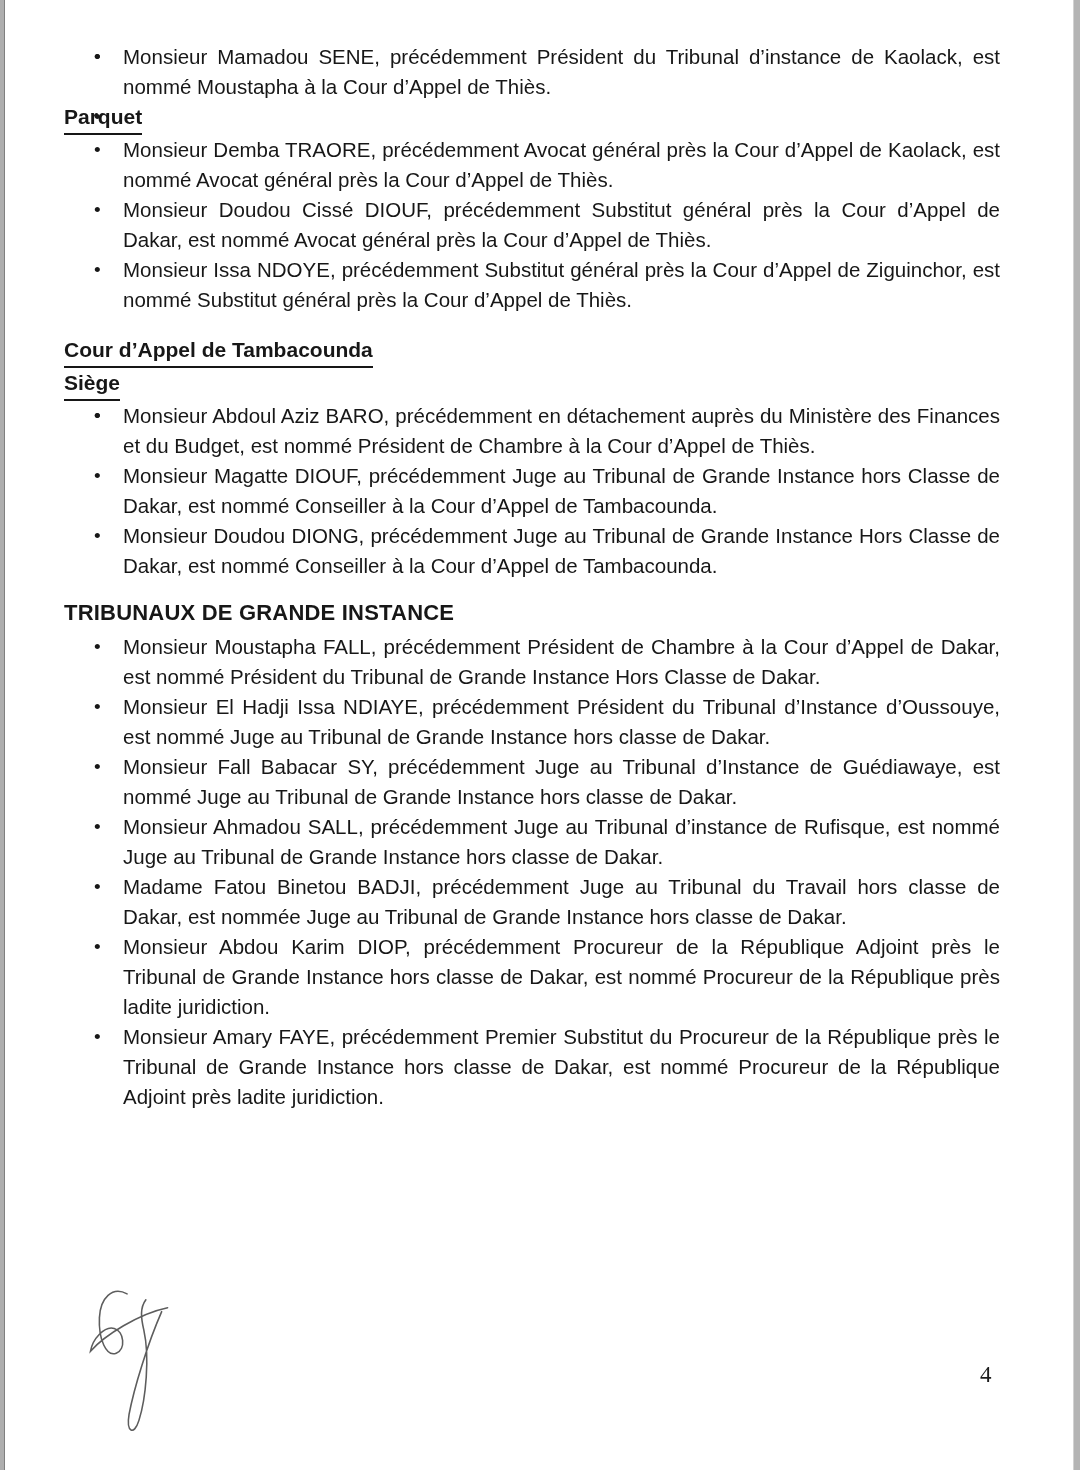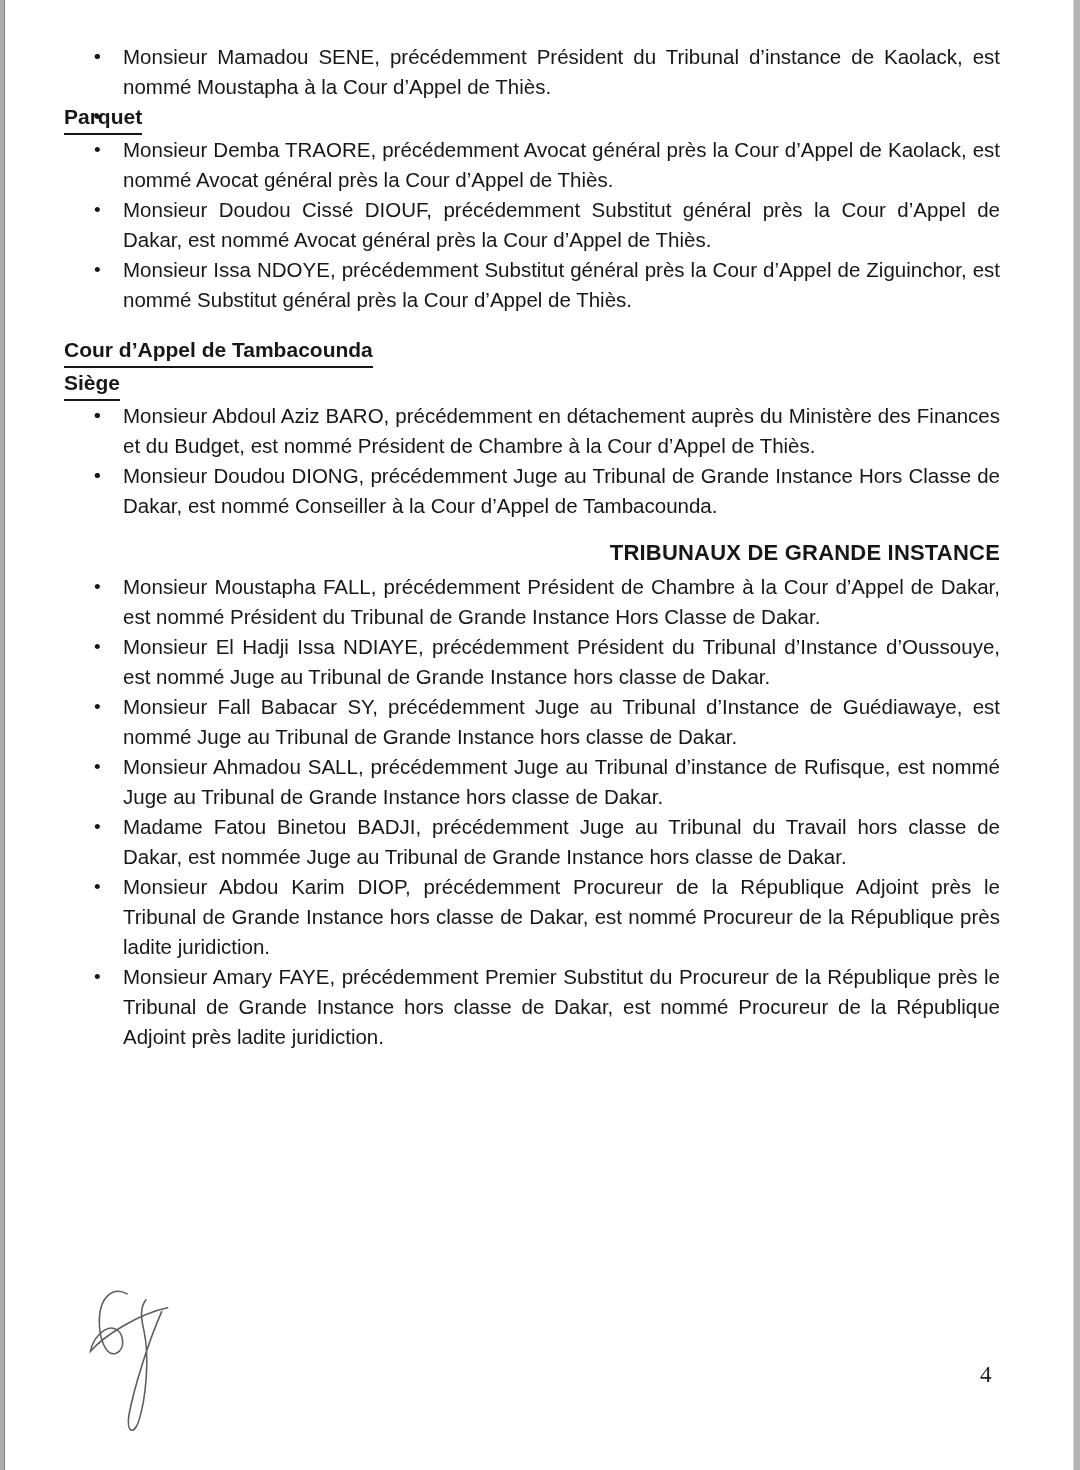--- a/index.html
+++ b/index.html
@@ -53,21 +53,21 @@
     display: inline-block;
     border-bottom: 2.5px solid #171717;
     padding-bottom: 1px;
     text-align: center;
   }
   .gap-heading { margin-top: 20px; }
   .center-heading {
     font-weight: bold;
     font-size: 22px;
     line-height: 32px;
-    text-align: right;
+    text-align: left;
     margin-top: 16px;
     margin-bottom: 3px;
     letter-spacing: 0.2px;
   }
   .signature {
     position: absolute;
     left: 84px; top: 1284px;
     width: 100px; height: 168px;
   }
   .page-number {
@@ -128,20 +128,21 @@
   <ul class="appointments">
     <li>
       <span class="bullet">•</span>
     </li>
     <li>
       <span class="bullet">•</span>
       <span>Monsieur Abdoul Aziz BARO, précédemment en détachement auprès du Ministère des Finances et du Budget, est nommé Président de Chambre à la Cour d’Appel de Thiès.</span>
     </li>
     <li>
       <span class="bullet">•</span>
+      <span>Monsieur Magatte DIOUF, précédemment Juge au Tribunal de Grande Instance hors Classe de Dakar, est nommé Conseiller à la Cour d’Appel de Tambacounda.</span>
     </li>
     <li>
       <span class="bullet">•</span>
       <span>Monsieur Doudou DIONG, précédemment Juge au Tribunal de Grande Instance Hors Classe de Dakar, est nommé Conseiller à la Cour d’Appel de Tambacounda.</span>
     </li>
   </ul>
 
   <div class="center-heading">TRIBUNAUX DE GRANDE INSTANCE</div>
 
   <ul class="appointments">

